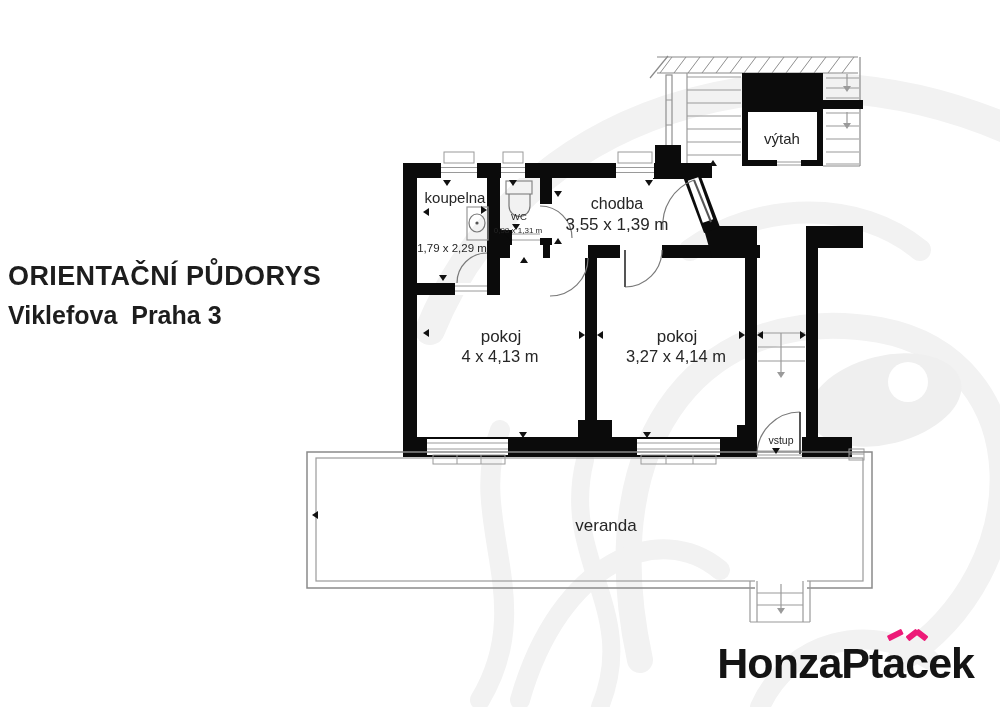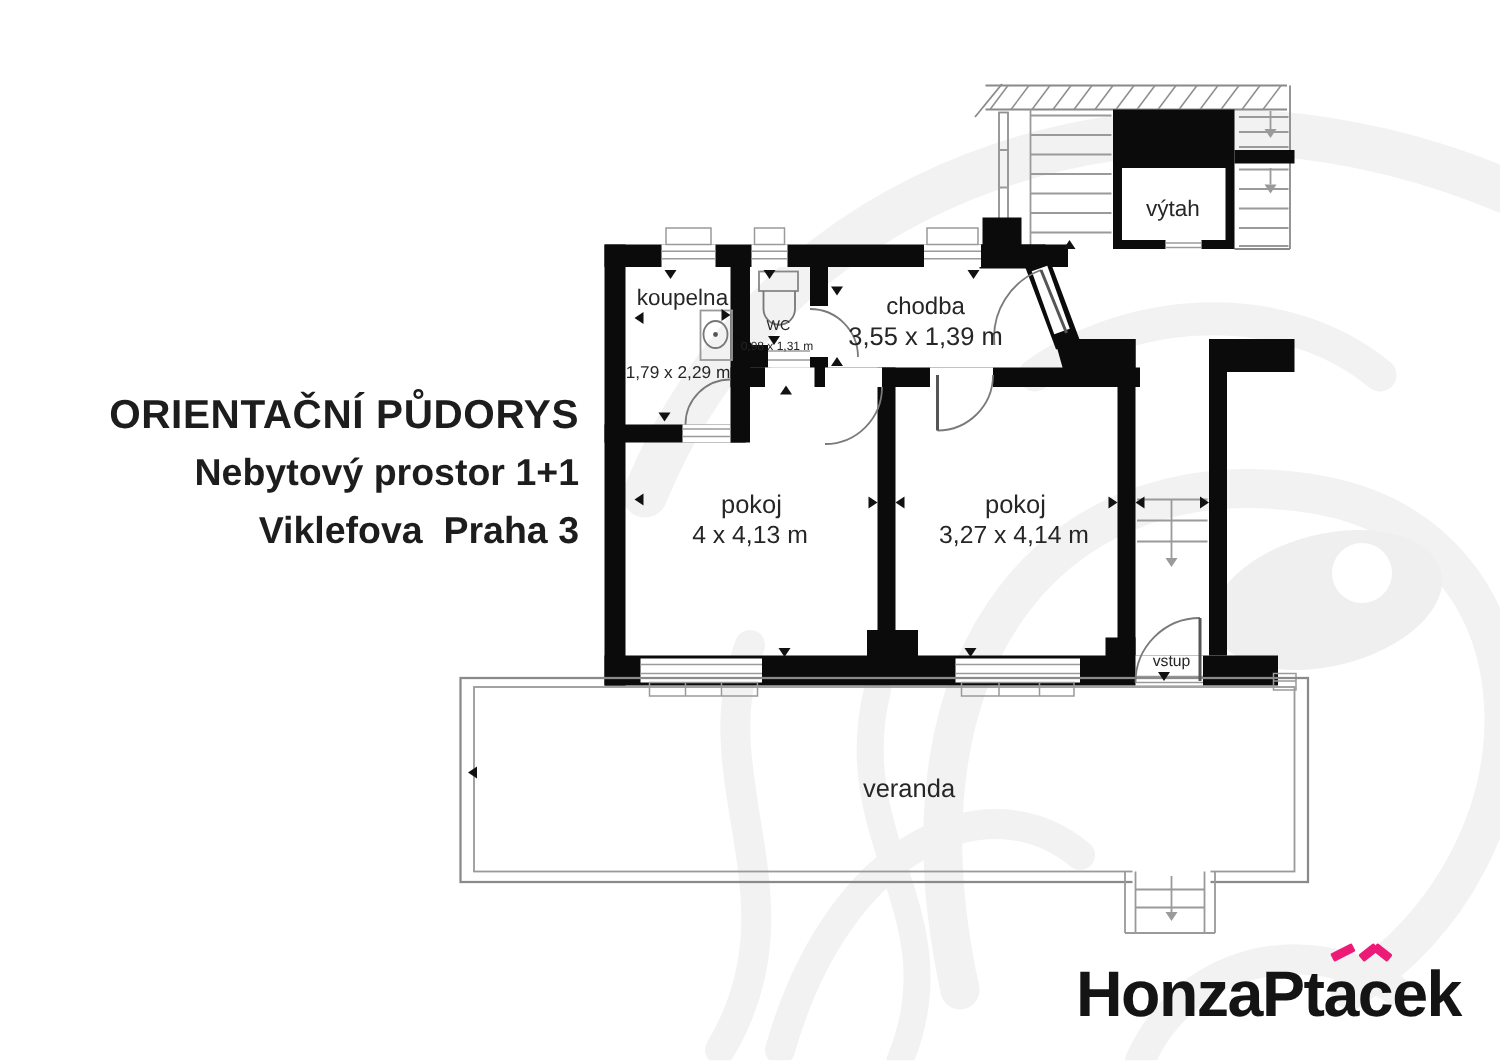--- a/index.html
+++ b/index.html
@@ -1,19 +1,19 @@
 <!DOCTYPE html>
 <html><head>
 <meta charset="utf-8">
 <style>
   html,body{margin:0;padding:0;background:#fff;}
   .stage{position:relative;width:1000px;height:707px;background:#ffffff;overflow:hidden;
          font-family:"Liberation Sans",sans-serif;}
   .plan-svg{position:absolute;left:0;top:0;width:1000px;height:707px;}
-  .title-block{position:absolute;left:8px;top:263px;width:378px;text-align:right;
+  .title-block{position:absolute;left:8px;top:263px;width:378px;text-align:left;
                color:#1d1d1d;font-weight:800;}
   .title-line1{font-size:27px;letter-spacing:.4px;line-height:1.0;margin:0 0 13px 0;white-space:pre;}
   .title-line2{font-size:25px;line-height:1.0;margin:0 0 14px 0;white-space:pre;}
   .title-line3{font-size:25px;line-height:1.0;margin:0;white-space:pre;}
   .logo{position:absolute;right:26px;bottom:19px;font-size:43px;font-weight:800;color:#141414;
         letter-spacing:-1px;white-space:nowrap;}
   .lg-letter{position:relative;display:inline-block;}
   .mark-acute{position:absolute;width:16px;height:6px;background:#ed1a78;border-radius:1px;
               left:50%;top:-7px;transform:translateX(-42%) rotate(-27deg);}
   .mark-hat{position:absolute;width:22px;height:12px;left:50%;top:-10px;transform:translateX(-50%);}
@@ -216,21 +216,20 @@
       <text x="677" y="342" font-size="17">pokoj</text>
       <text x="676" y="362" font-size="16.5">3,27 x 4,14 m</text>
       <text x="782" y="144" font-size="15">výtah</text>
       <text x="781" y="444" font-size="10.5">vstup</text>
       <text x="606" y="531" font-size="17">veranda</text>
     </g>
   </svg>
 
   <div class="title-block">
     <div class="title-line1">ORIENTAČNÍ PŮDORYS</div>
-    <div class="title-line2">Nebytový prostor 1+1</div>
     <div class="title-line3">Viklefova  Praha 3</div>
   </div>
 
   <div class="logo">
     <span>HonzaPt</span><span class="lg-letter"><span>a</span><span class="mark-acute"></span></span><span class="lg-letter"><span>c</span><span class="mark-hat"></span></span><span>ek</span>
   </div>
 
 </div>
 
 </body></html>

